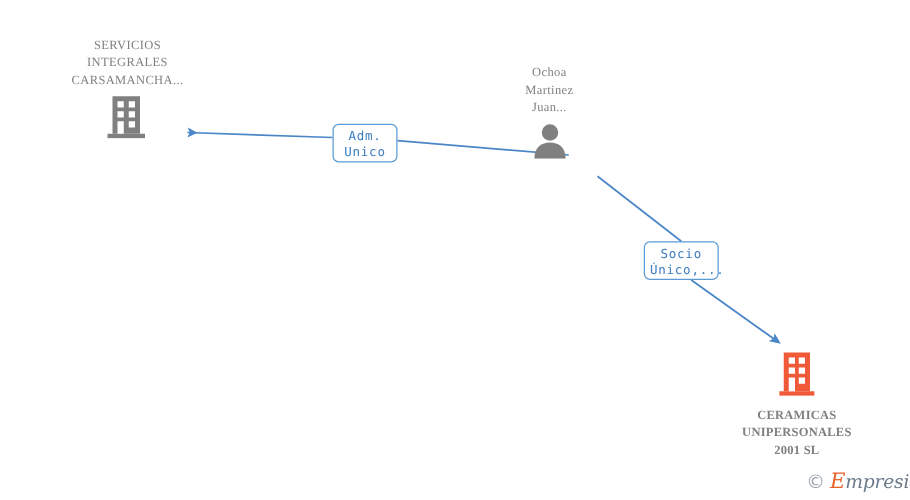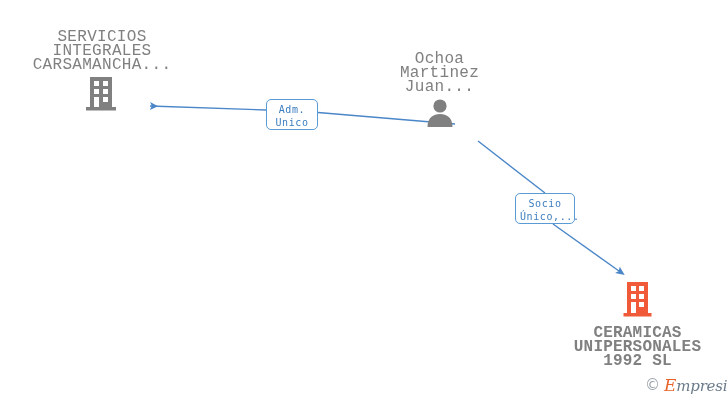--- a/index.html
+++ b/index.html
@@ -21,22 +21,22 @@
     top: 0;
     width: 728px;
     height: 400px;
     pointer-events: none;
   }
   .node {
     position: absolute;
     text-align: center;
   }
   .node-label {
-    font-family: Liberation Mono, monospace;
-    font-size: 16px;
+    font-family: Liberation Serif, serif;
+    font-size: 10px;
     line-height: 14px;
     color: #808080;
     letter-spacing: 0.3px;
     white-space: pre-line;
   }
   .node-label.bold {
     font-weight: bold;
     letter-spacing: 0.2px;
   }
   .icon-wrap {
@@ -187,21 +187,21 @@
         <rect x="8" y="5" width="5" height="5" fill="#ffffff"></rect>
         <rect x="16" y="5" width="5" height="5" fill="#ffffff"></rect>
         <rect x="8" y="13" width="5" height="5" fill="#ffffff"></rect>
         <rect x="16" y="13" width="5" height="5" fill="#ffffff"></rect>
         <rect x="8" y="21" width="5" height="11" fill="#ffffff"></rect>
         <rect x="16" y="21" width="5" height="5" fill="#ffffff"></rect>
       </svg>
     </span>
     <div class="node-label bold">CERAMICAS
 UNIPERSONALES
-1992 SL</div>
+2001 SL</div>
   </div>
 
   <div class="rel-box" id="rel-socio">Socio
 Único,...</div>
 
   <div class="rel-box" id="rel-adm">Adm.
 Unico</div>
 
   <div id="watermark">
     <span class="copy">©</span>

